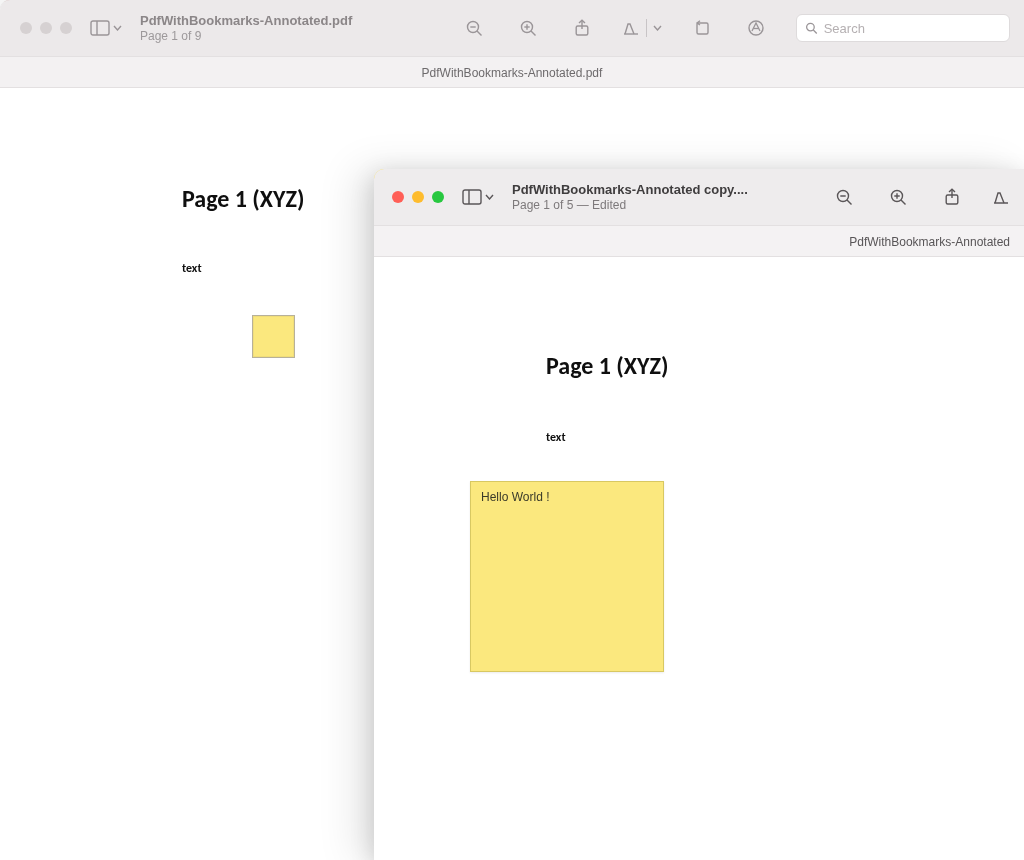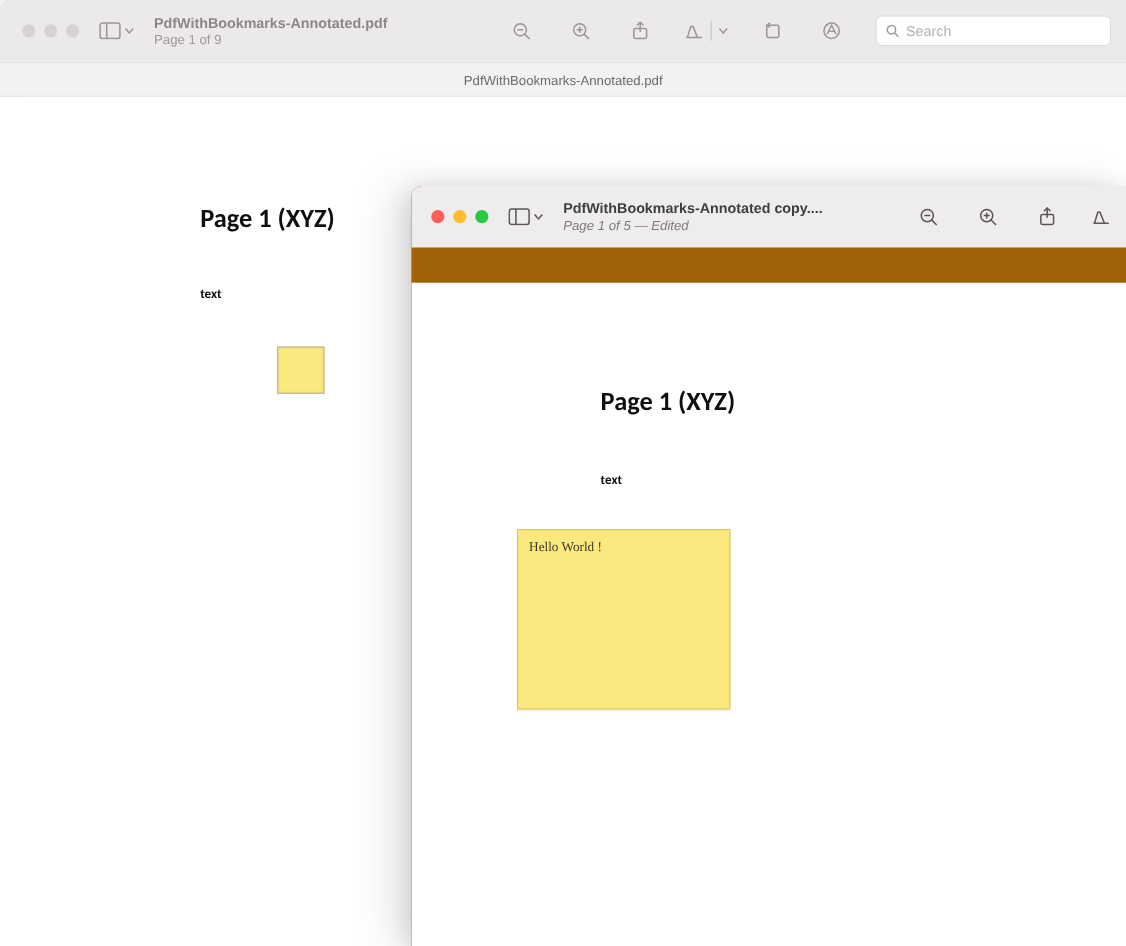--- a/index.html
+++ b/index.html
@@ -95,50 +95,50 @@
   .sticky-small{
     width:43px;height:43px;background:#fbe87e;border:1px solid #b7b19a;
     box-shadow:inset 0 0 0 1px rgba(0,0,0,.04);
   }
 
   
   .window2{
     position:absolute;
     top:169px;left:374px;
     width:650px;height:691px;
-    background:#a16207;
+    background:#fde047;
     border-radius:10px 0 0 0;
     box-shadow: -18px 0 40px rgba(0,0,0,0.10), 0 6px 24px rgba(0,0,0,.16);
     overflow:hidden;
   }
   .window2 .titlebar{
     height:56px;background:#eeeced;
     display:flex;align-items:center;padding:0 14px 0 18px;gap:18px;
   }
   .window2 .traffic-lights .dot.red{background:#ff5f57;}
   .window2 .traffic-lights .dot.yellow{background:#febc2e;}
   .window2 .traffic-lights .dot.green{background:#28c840;}
   .window2 .title-block .title{color:#3f3d3e;}
-  .window2 .title-block .subtitle{color:#7d797b;font-style:italic;}
+  .window2 .title-block .subtitle{color:#7d797b;}
   .window2 .toolbar-right{
     margin-left:auto;display:flex;align-items:center;gap:26px;
   }
   .window2 .tabbar{
     height:32px;background:#f4f2f3;text-align:center;
     font-size:12px;color:#585557;line-height:32px;
     border-top:1px solid #e3e0e1;
     border-bottom:1px solid #e3e0e1;
   }
   .window2 .page-area{
     position:absolute;top:88px;bottom:0;left:0;right:0;background:#fff;
   }
   .sticky-large{
     background:#fbe87e;border:1px solid #d8c862;
-    width:194px;height:164px;padding:8px 10px;
-    font-family: Liberation Serif, serif;
+    width:194px;height:191px;padding:8px 10px;
+    font-family: Liberation Sans, sans-serif;
     font-size:12px;color:#3a3a2a;
     box-shadow:0 1px 2px rgba(0,0,0,.08);
   }
 
   
   .stroke-inactive svg *{stroke:#9a9598;}
   .stroke-active svg *{stroke:#5a5658;}
   svg{display:block;}
 
   .split-btn{display:flex;align-items:center;}
@@ -285,20 +285,23 @@
       </div>
       <div class="icon-btn" style="width:18px;overflow:hidden;">
         <svg width="18" height="18" viewBox="0 0 18 18" fill="none">
           <path d="M3 15 L6 5 L8 5 L12 15" stroke-width="1.4" fill="none"></path>
           <path d="M2 15 L16 15" stroke-width="1.4"></path>
         </svg>
       </div>
     </div>
   </div>
 
+  <div class="tabbar" style="text-align:right;padding-right:14px;">
+    <span>PdfWithBookmarks-Annotated</span>
+  </div>
 
   <div class="page-area">
     <div class="doc-heading" style="position:absolute;left:172px;top:94px;">Page 1 (XYZ)</div>
     <div class="doc-text" style="position:absolute;left:172px;top:173px;">text</div>
     <div class="sticky-large" style="position:absolute;left:96px;top:224px;">
       <span>Hello World !</span>
     </div>
   </div>
 </div>
 

